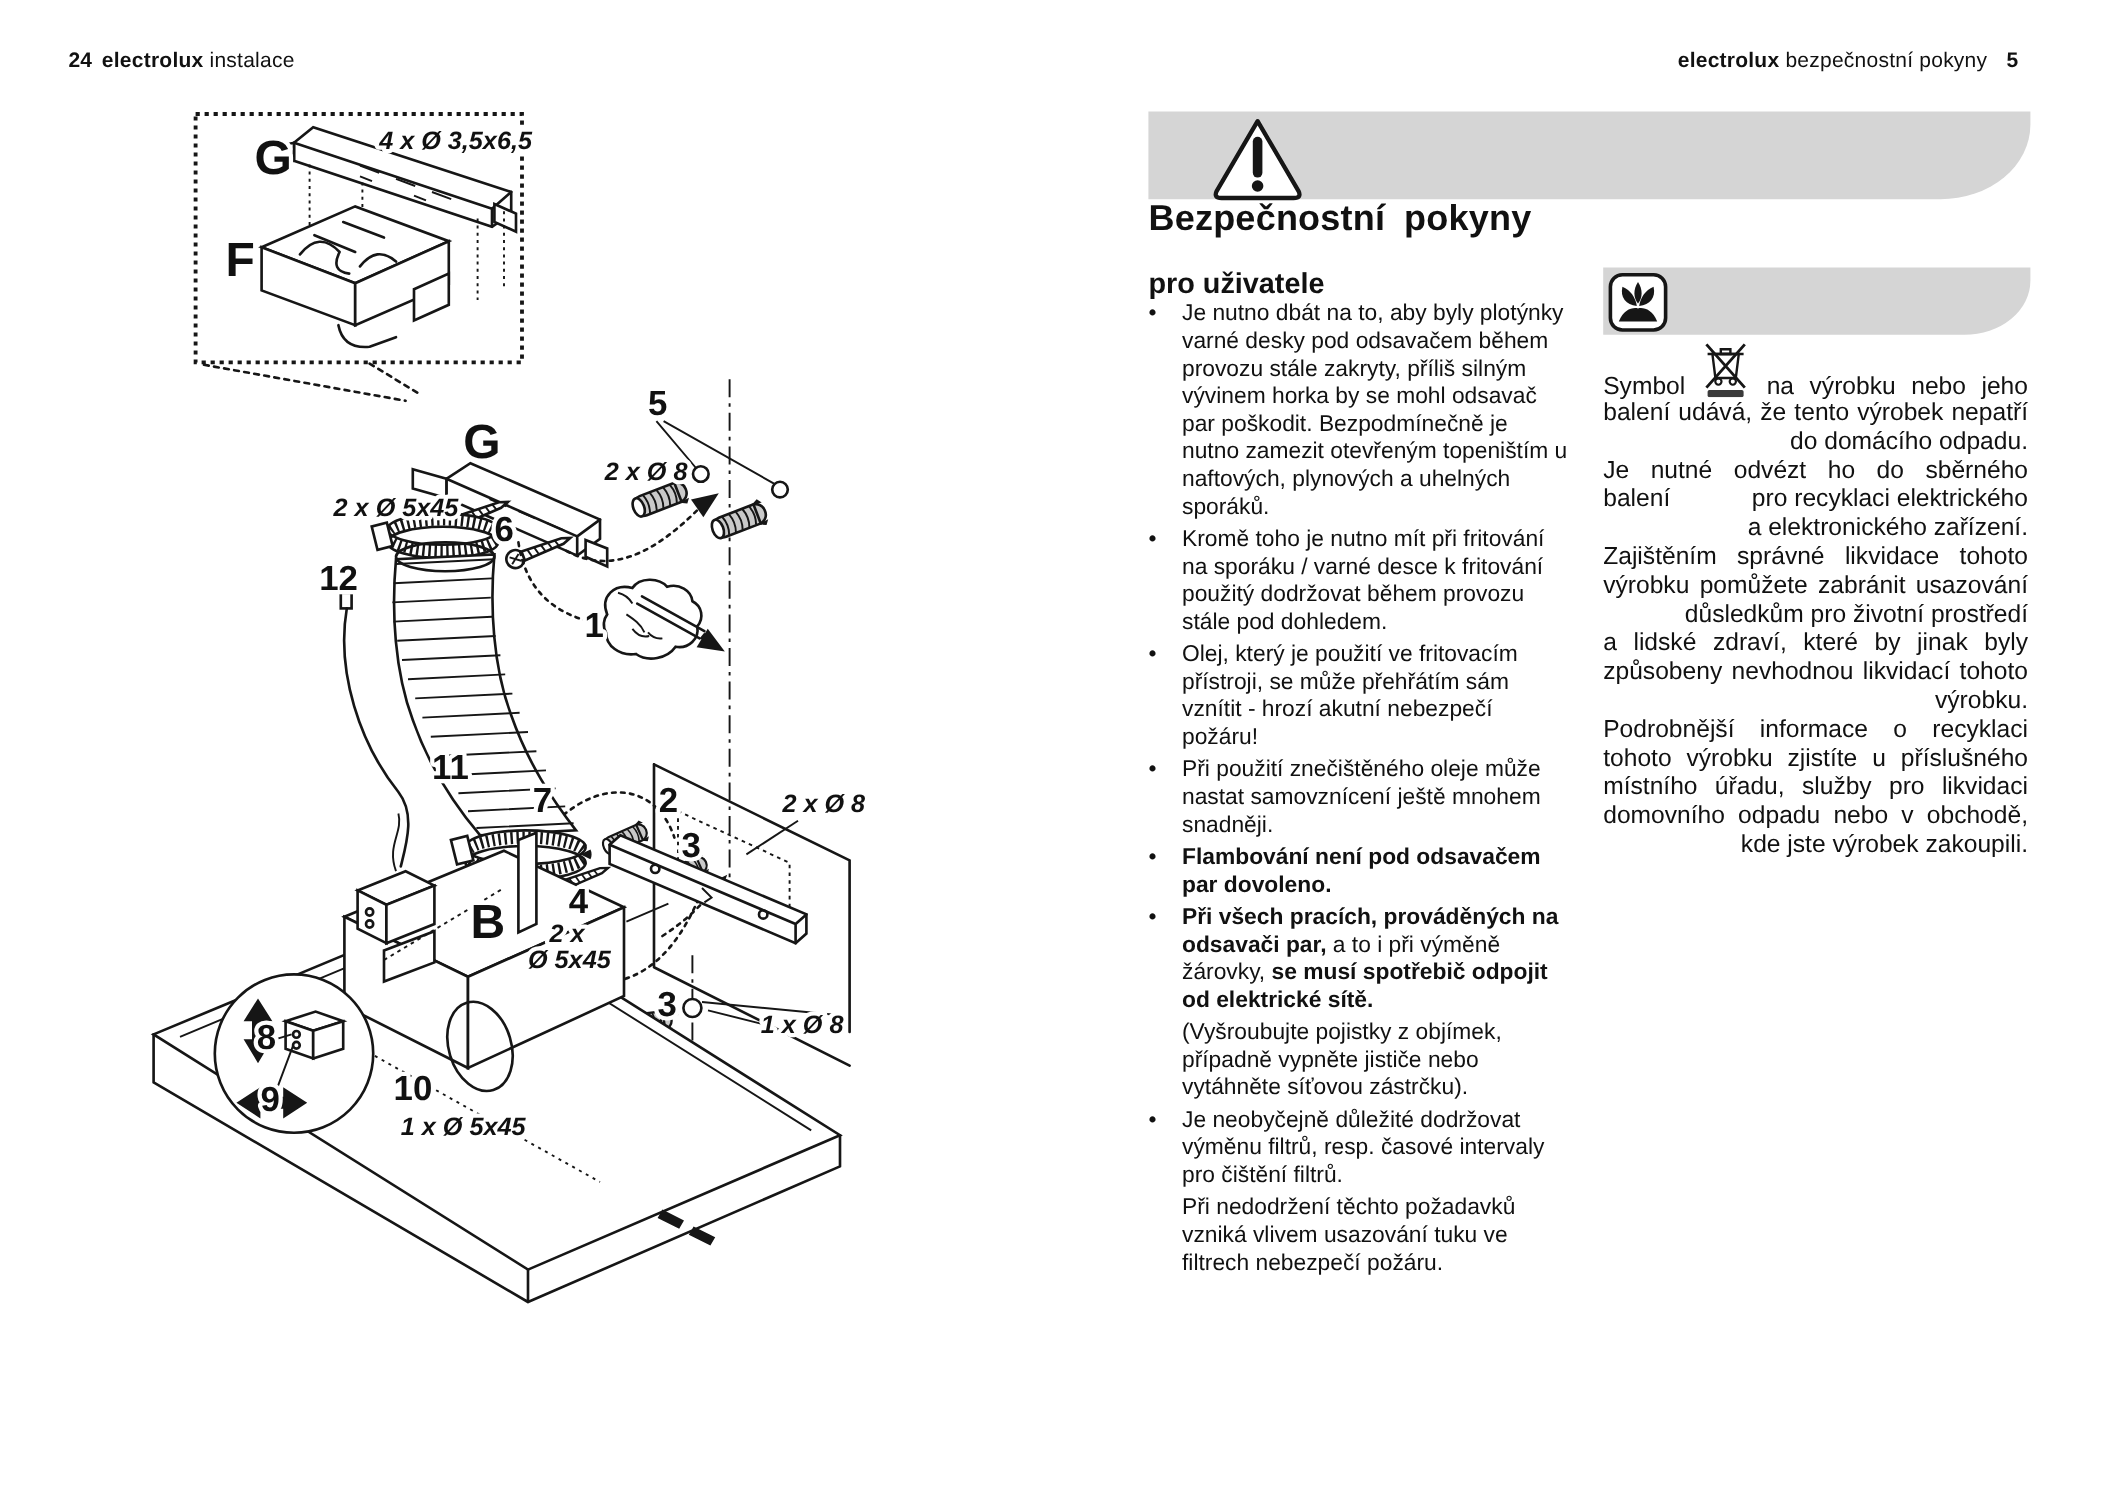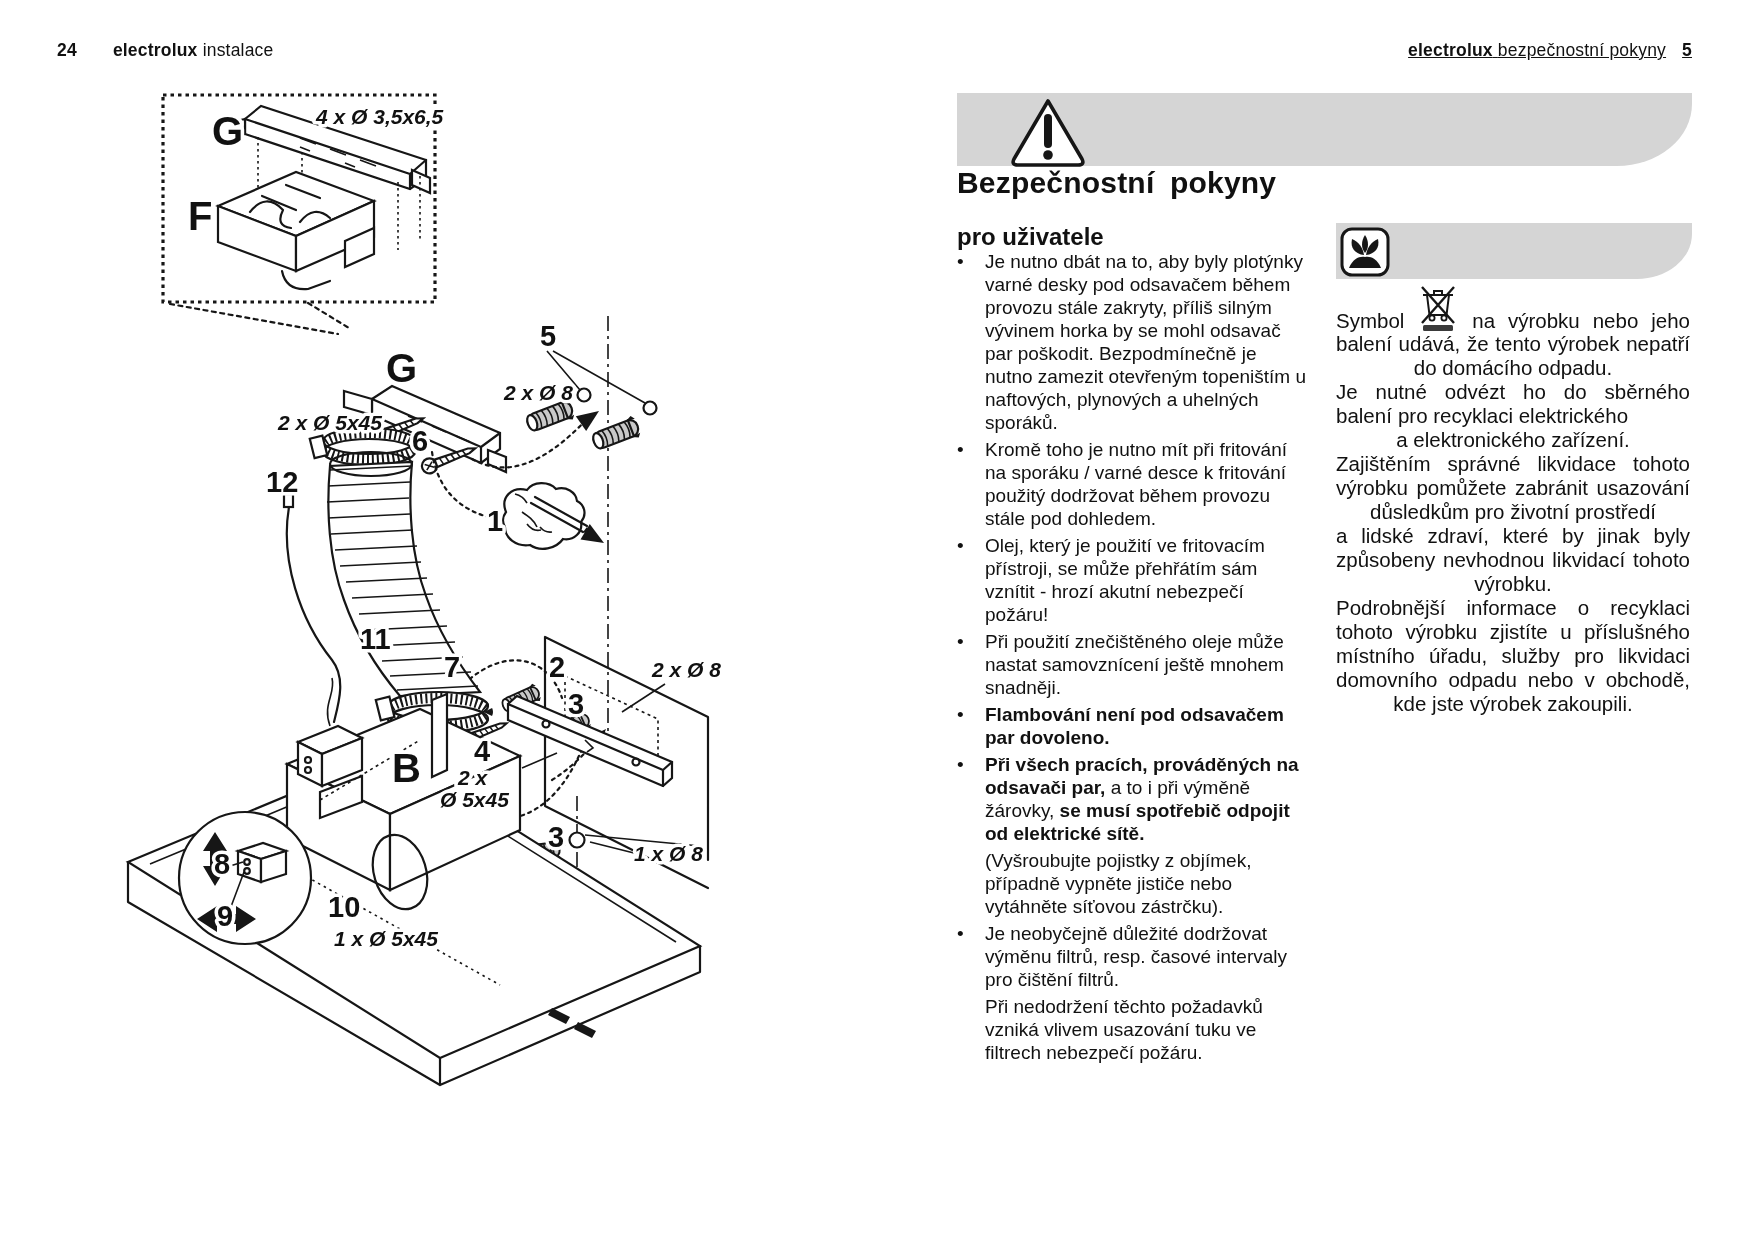--- a/index.html
+++ b/index.html
@@ -4,22 +4,22 @@
 <style>
   html,body{margin:0;padding:0;background:#888;}
   .page{
     position:relative; width:1754px; height:1240px; background:#ffffff;
     font-family:"Liberation Sans", sans-serif; color:#111; overflow:hidden;
   }
   
   .hdr{position:absolute; top:40px; font-size:17.5px; letter-spacing:.2px; white-space:nowrap;}
   .hdr b{font-weight:700;}
   .hdr-left{left:57px;}
-  .hdr-left .pgno{margin-right:36px;}
-  .hdr-right{right:62px;text-decoration:underline;}
+  .hdr-left .pgno{margin-right:8px;}
+  .hdr-right{right:72px;}
   .hdr-right .pgno{margin-left:16px;}
 
   
   .banner{position:absolute; background:#d5d5d5;}
   .banner.warn{left:957px; top:93px; width:735px; height:73px; border-bottom-right-radius:75px 62px;}
   .banner.eco{left:1336px; top:223px; width:356px; height:56px; border-bottom-right-radius:55px 45px;}
   .warn-tri{position:absolute; left:1006px; top:96px;}
   .eco-ic{position:absolute; left:1340px; top:227px;}
 
   .sec-title{position:absolute; left:957px; top:166px; font-size:30px; font-weight:700; word-spacing:7px; letter-spacing:.2px;}
@@ -28,21 +28,21 @@
   
   .s-list{position:absolute; left:957px; top:250px; width:352px; font-size:19px; line-height:23px;}
   .s-item{display:flex; margin-bottom:4px;}
   .s-bullet{width:28px; flex:0 0 28px;}
   .s-text b{font-weight:700;}
 
   
   .r-col{position:absolute; left:1336px; top:308px; width:354px; font-size:20.5px; line-height:24px;}
   .rline{height:24px; white-space:nowrap;}
   .rline.jl{text-align:justify; text-align-last:justify; white-space:normal;}
-  .rline.nl{text-align:center;}
+  .rline.nl{text-align:right;}
   .weee{display:inline-block; width:42px; height:20px; position:relative; vertical-align:baseline;}
   .weee svg{position:absolute; left:1px; bottom:-3px;}
 
   
   .dwg-wrap{position:absolute; left:90px; top:85px;}
   .st{stroke:#161616; fill:none; stroke-width:2.2; stroke-linecap:round; stroke-linejoin:round;}
   .stthin{stroke:#161616; fill:none; stroke-width:1.6;}
   .fillk{fill:#161616; stroke:none;}
   .fillw{fill:#ffffff; stroke:#161616; stroke-width:2.2;}
   .lab-dim{font:italic 700 21px "Liberation Sans", sans-serif;}

